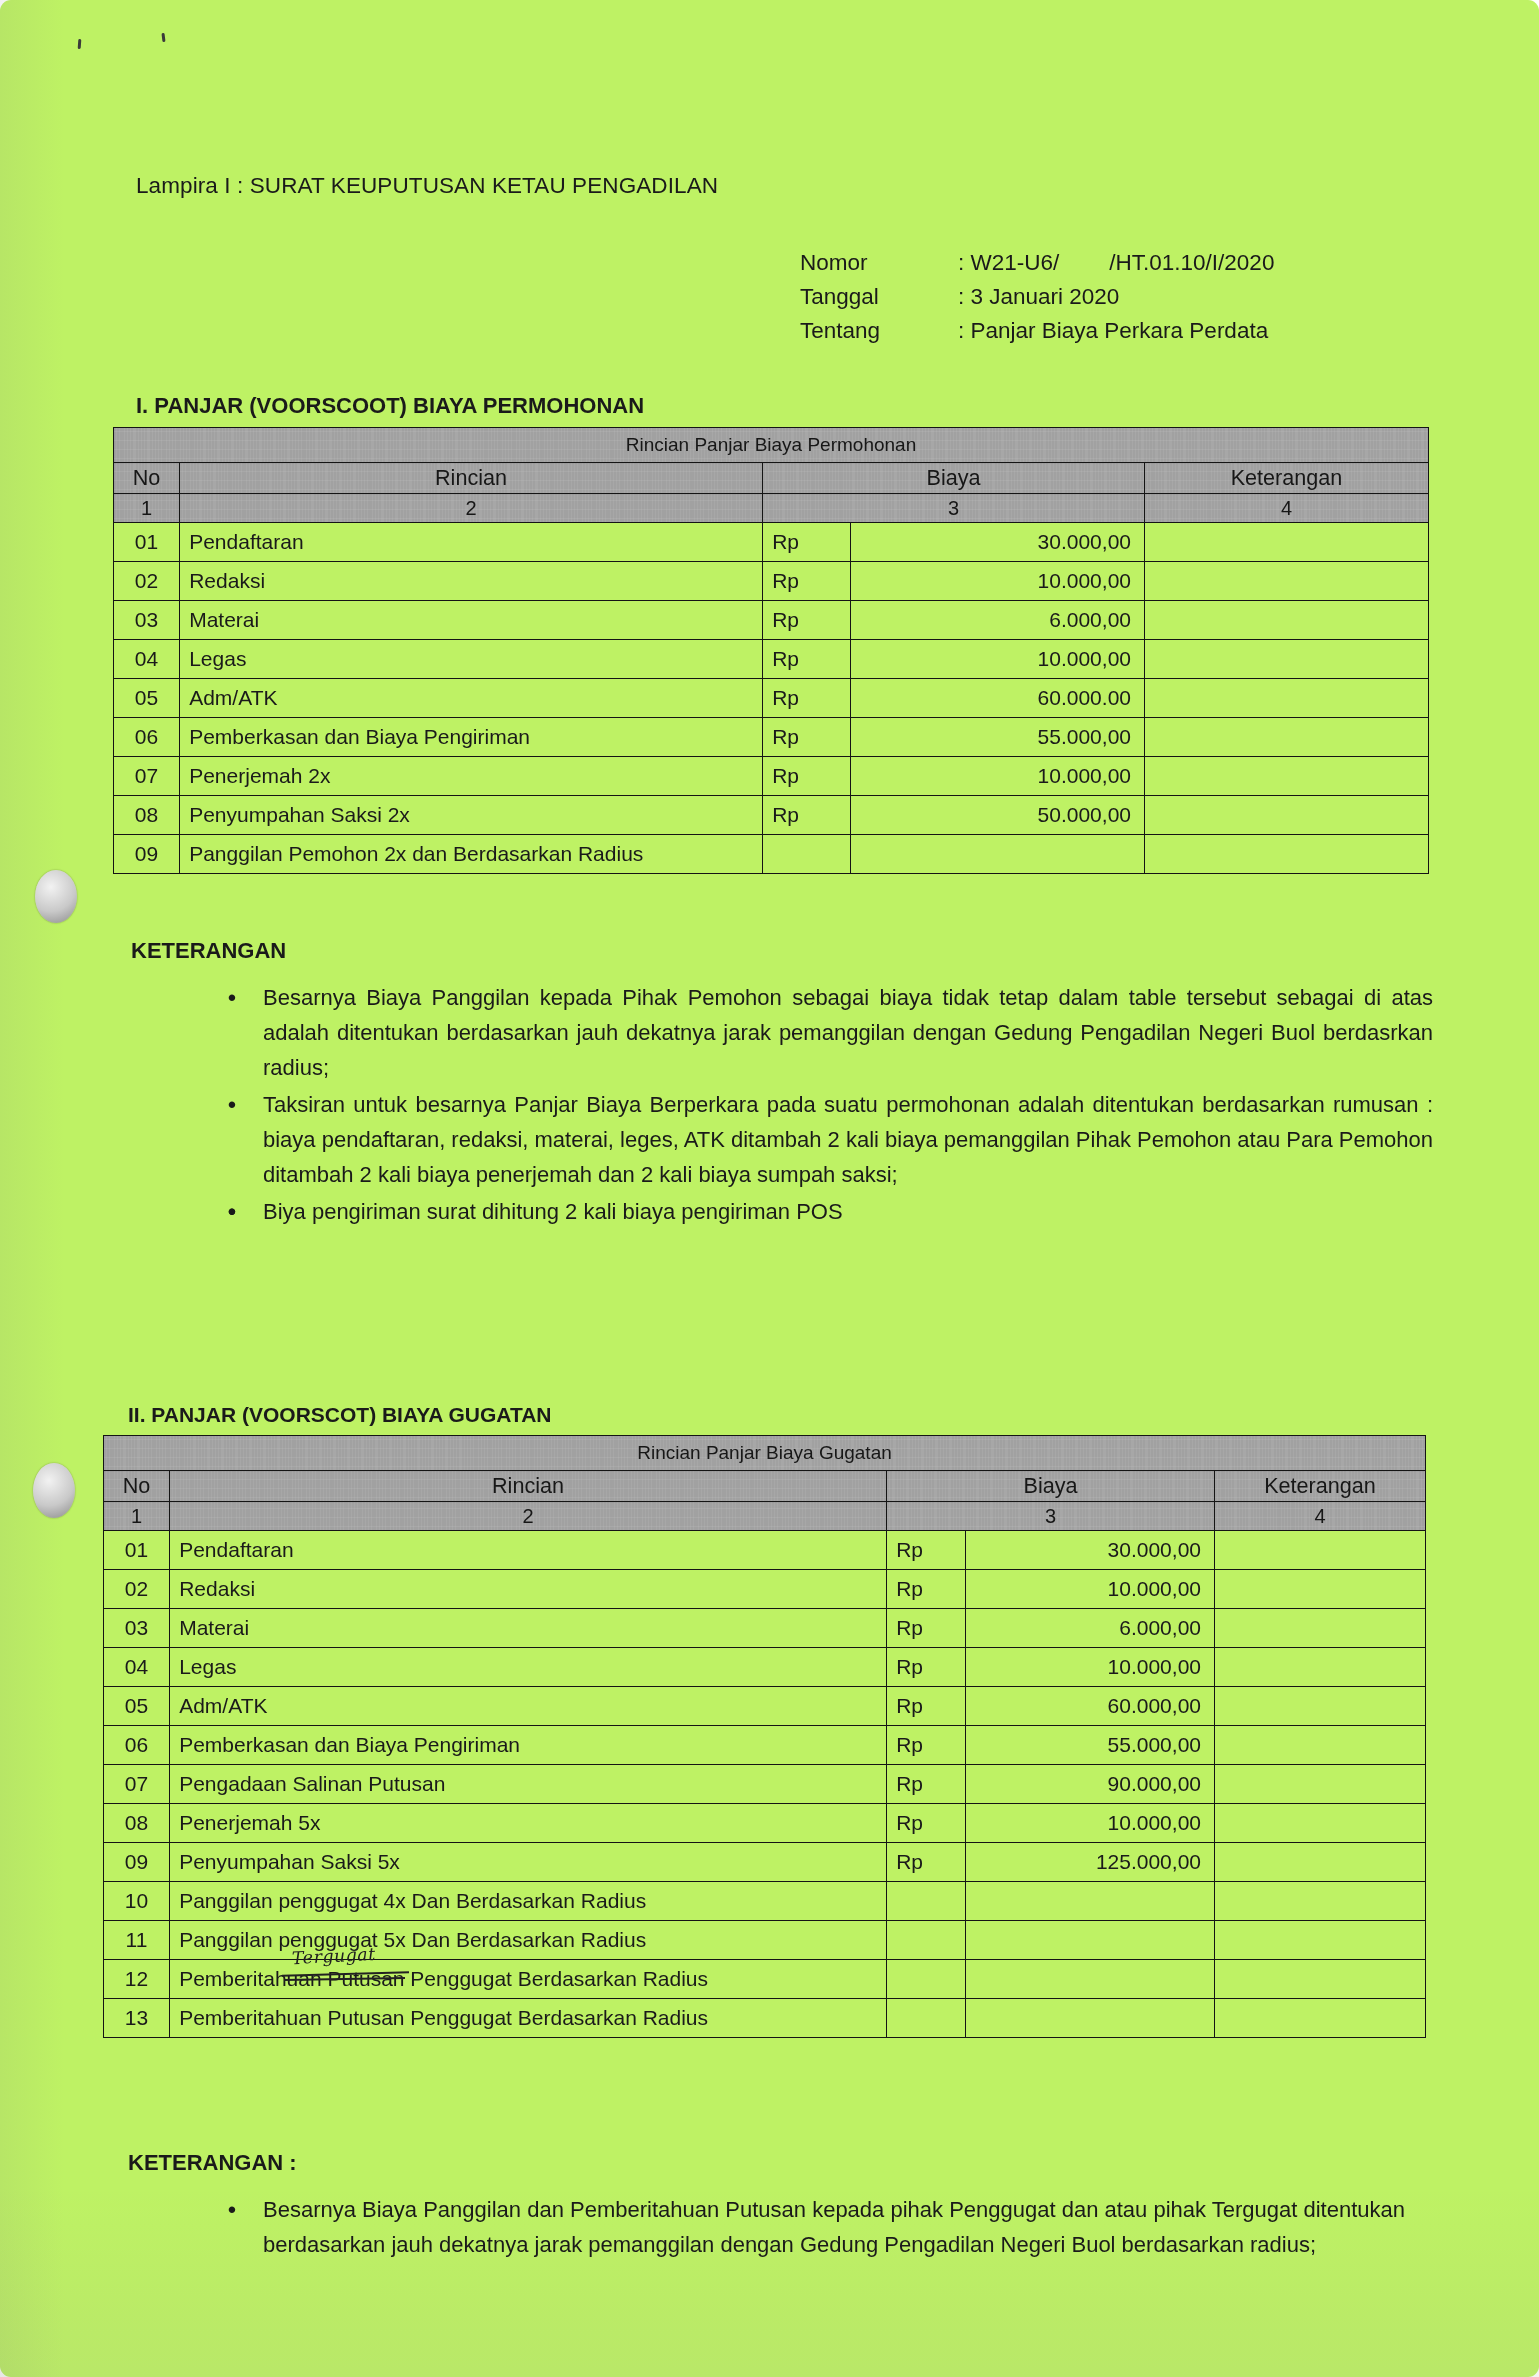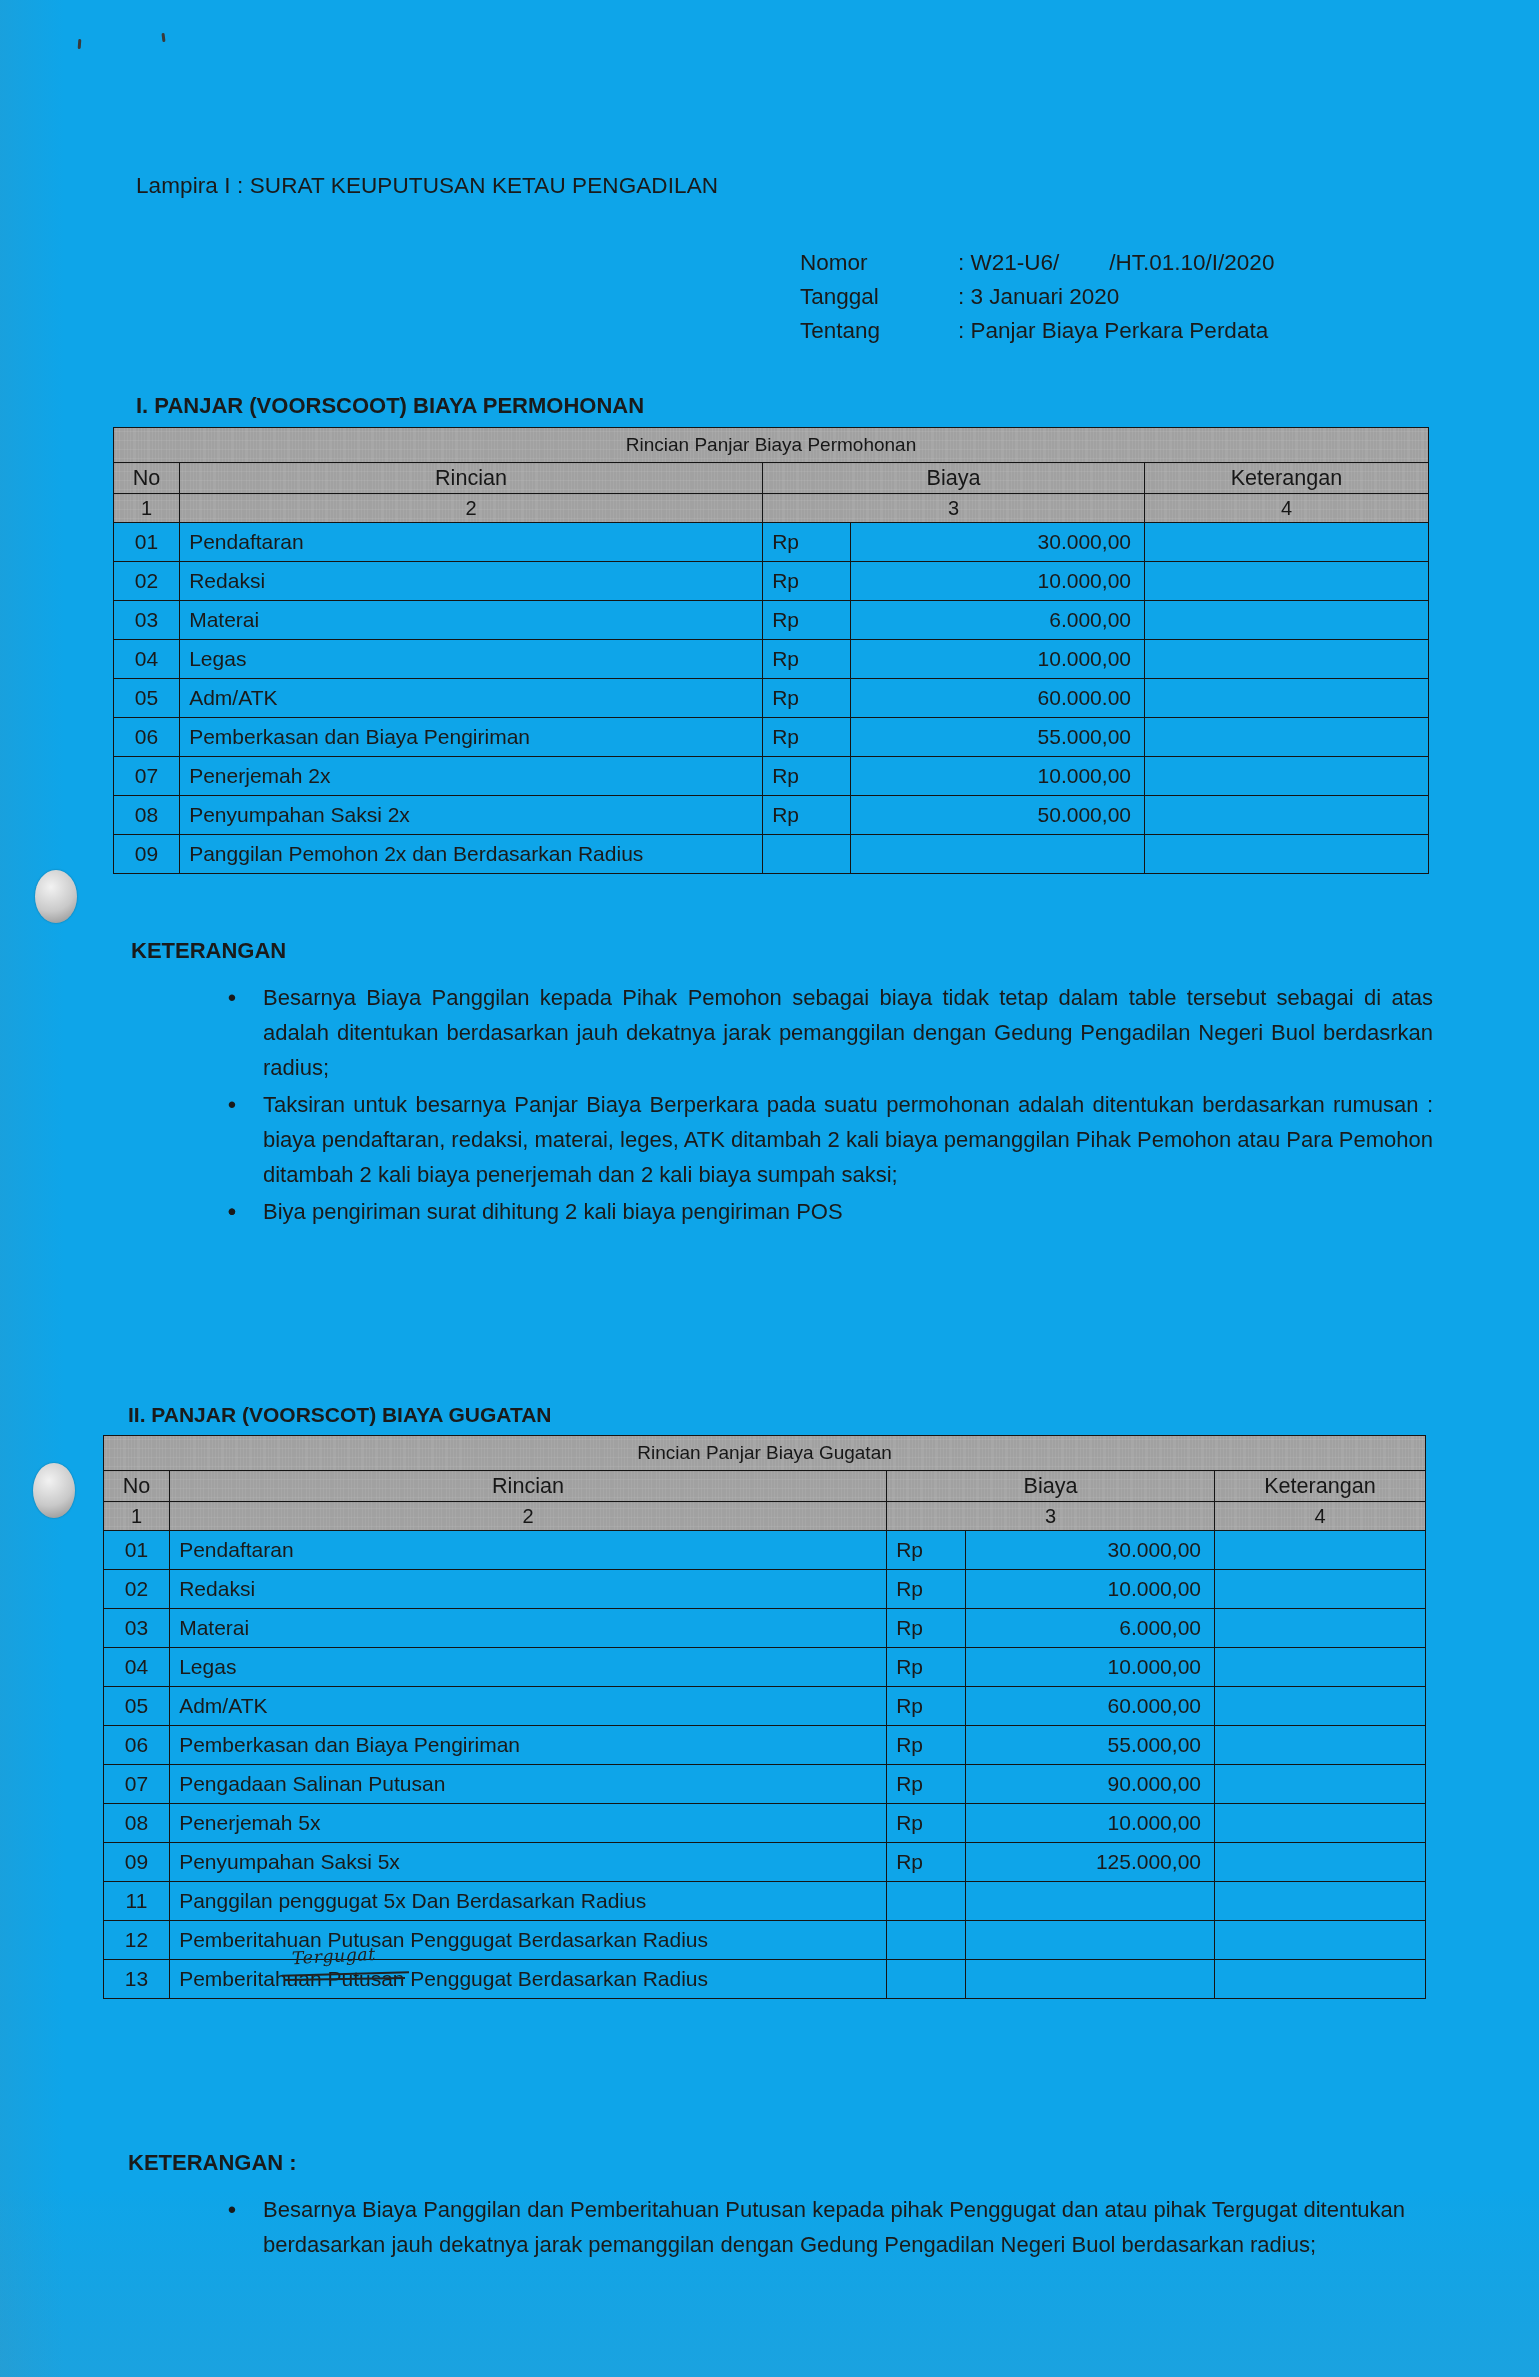--- a/index.html
+++ b/index.html
@@ -11,21 +11,22 @@
     font-family: "Liberation Sans", sans-serif;
     color: #1a1a1a;
     position: relative;
     overflow: hidden;
   }
 
   
   #page {
     position: absolute;
     inset: 0;
-    background: #0ea5e9;
+    background: #bef264;
+    border-radius: 11px;
   }
 
   
   #scan-tone {
     position: absolute;
     inset: 0;
     background:
       linear-gradient(90deg, rgba(120,120,120,0.10) 0px, rgba(255,255,255,0) 64px),
       linear-gradient(180deg, rgba(255,255,255,0) 92%, rgba(140,140,140,0.10) 100%);
     pointer-events: none;
@@ -398,20 +399,27 @@
           <td class="c-ket"></td>
         </tr>
         <tr class="data">
           <td class="c-no">09</td>
           <td class="c-desc">Penyumpahan Saksi 5x</td>
           <td class="c-cur">Rp</td>
           <td class="c-amt">125.000,00</td>
           <td class="c-ket"></td>
         </tr>
         <tr class="data">
+          <td class="c-no">10</td>
+          <td class="c-desc">Panggilan penggugat 4x Dan Berdasarkan Radius</td>
+          <td class="c-cur"></td>
+          <td class="c-amt"></td>
+          <td class="c-ket"></td>
+        </tr>
+        <tr class="data">
           <td class="c-no">11</td>
           <td class="c-desc">Panggilan penggugat 5x Dan Berdasarkan Radius</td>
           <td class="c-cur"></td>
           <td class="c-amt"></td>
           <td class="c-ket"></td>
         </tr>
         <tr class="data">
           <td class="c-no">12</td>
           <td class="c-desc">Pemberitahuan  Putusan Penggugat Berdasarkan Radius</td>
           <td class="c-cur"></td>

